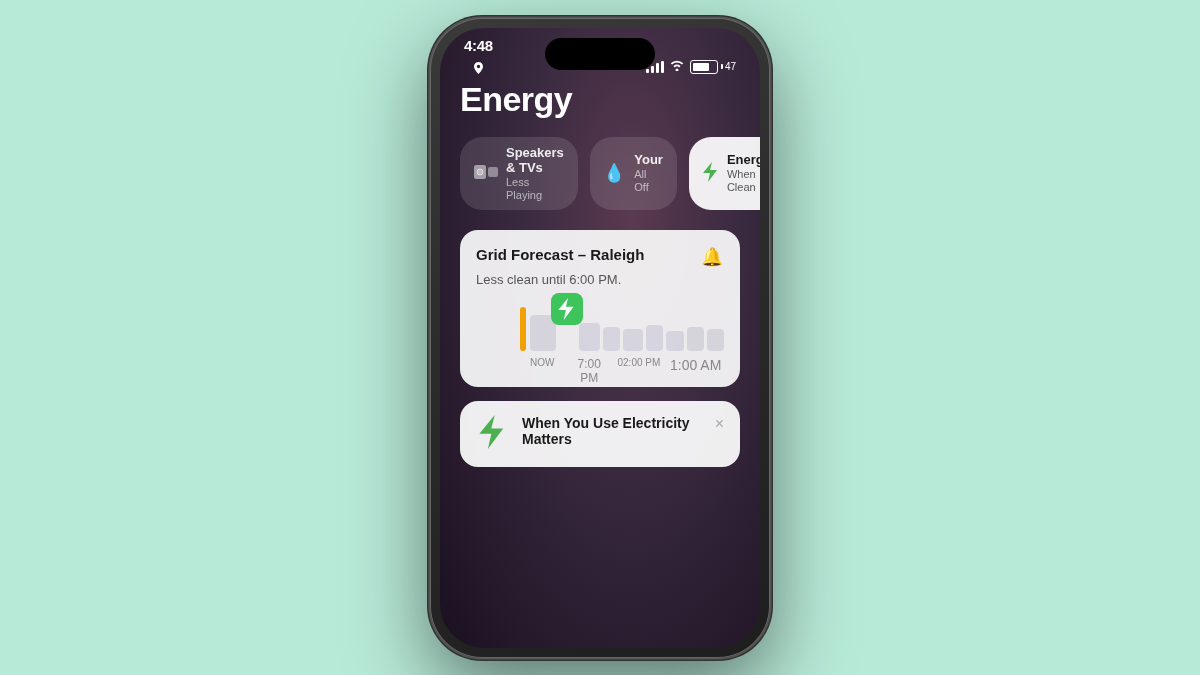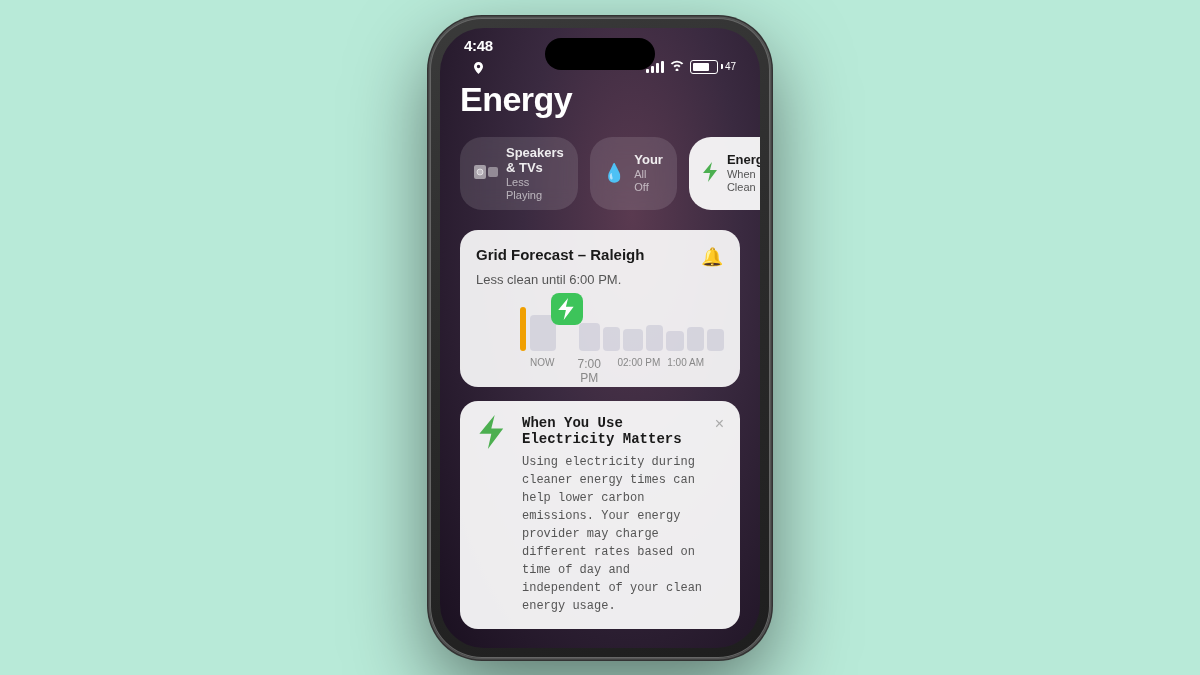--- a/index.html
+++ b/index.html
@@ -361,21 +361,20 @@
       width: 34px;
       height: 34px;
       flex-shrink: 0;
       display: flex;
       align-items: center;
       justify-content: center;
     }
 
     .info-content {
       flex: 1;
-      font-family: Liberation Mono, monospace;
     }
 
     .info-title {
       font-size: 14px;
       font-weight: 700;
       color: #1a1a1a;
       margin-bottom: 6px;
     }
 
     .info-body {
@@ -508,34 +507,33 @@
                 <div class="tl-seg" style="height:20px;flex:1"></div>
                 <div class="tl-seg" style="height:24px;flex:1"></div>
                 <div class="tl-seg" style="height:22px;flex:1"></div>
               </div>
             </div>
 
             <div class="timeline-labels">
               <span class="tl-label now" style="flex:0 0 30px; font-size:10px; color:#888">NOW</span>
               <span class="tl-label" style="flex:1.5; font-size:12px; color:#888; text-align:center">7:00 PM</span>
               <span class="tl-label" style="flex:2; font-size:10px; color:#888; text-align:center">02:00 PM</span>
-              <span class="tl-label" style="flex:2; font-size:10px; color:#888; text-align:left">1:00 AM</span>
+              <span class="tl-label" style="flex:2; font-size:14px; color:#888; text-align:center">1:00 AM</span>
             </div>
           </div>
         </div>
 
         <div class="info-card">
           <div class="info-icon-box">
             <svg width="28" height="34" viewBox="0 0 16 20" fill="none">
               <path d="M9 0L0 11h7l-2 9 9-12H7L9 0z" fill="#4caf50"></path>
             </svg>
           </div>
           <div class="info-content">
             <p class="info-title">When You Use Electricity Matters</p>
-            <p class="info-body">Using electricity during cleaner energy times can help lower carbon emissions. Your energy provider may charge different rates based on time of day and independent of your clean energy usage.</p>
           </div>
           <span class="close-btn">×</span>
         </div>
 
       </div>
     </div>
   </div>
 </div>
 
 </body></html>

